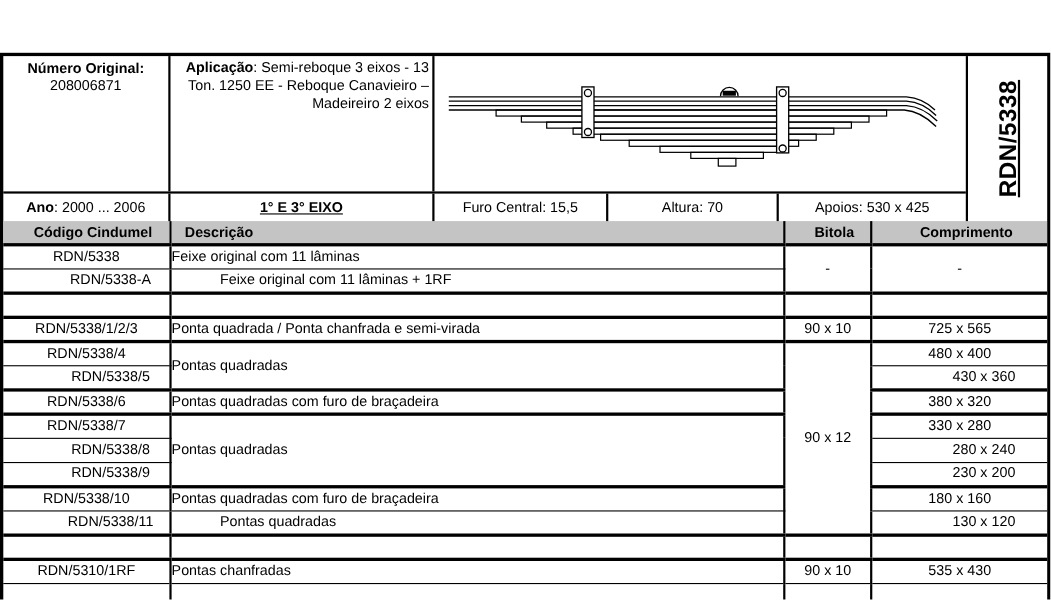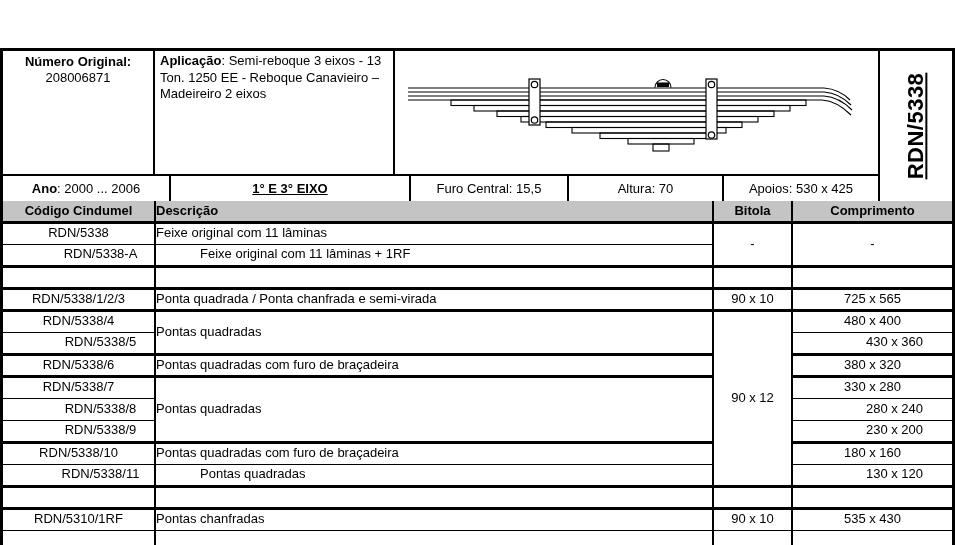--- a/index.html
+++ b/index.html
@@ -19,58 +19,58 @@
   .hdr-row1 { box-sizing:border-box; height:125px; display:flex; border-bottom:2px solid #000; }
   .hdr-row2 { box-sizing:border-box; height:25px; display:flex; align-items:stretch; }
   .hcell { box-sizing:border-box; font-size:13px; }
   .c-numorig {
     width:152px; border-right:2px solid #000;
     text-align:center; padding-top:3px; line-height:1.25;
   }
   .c-numorig .lbl { font-weight:bold; }
   .c-aplic {
     width:240px; border-right:2px solid #000;
-    padding:2px 3px 0 5px; line-height:1.28; text-align:left;
+    padding:2px 3px 0 5px; line-height:1.28; text-align:right;
   }
   .c-aplic .lbl { font-weight:bold; }
   .c-draw { flex:1; position:relative; overflow:hidden; }
   .c-draw svg { position:absolute; inset:0; width:100%; height:100%; }
   .hdr-right {
     box-sizing:border-box; width:74px; border-left:2px solid #000;
     display:flex; align-items:center; justify-content:center; overflow:hidden;
   }
   .vert-code {
     transform:rotate(-90deg);
     font-weight:bold; font-size:22px; letter-spacing:0.5px;
     text-decoration:underline; white-space:nowrap;
   }
   .r2cell {
     display:flex; align-items:center; justify-content:center;
     border-right:2px solid #000; box-sizing:border-box;
   }
-  .c-ano   { width:168px; }
+  .c-ano   { width:152px; }
   .c-ano .lbl { font-weight:bold; }
   .c-eixo  { width:240px; font-weight:bold; text-decoration:underline; }
   .c-furo  { width:158px; }
   .c-alt   { width:155px; }
   .c-apoios{ flex:1; border-right:none; }
   
   table.parts {
     border-collapse:collapse; table-layout:fixed;
     width:949px; font-size:13px;
   }
   table.parts td {
     box-sizing:border-box; border-left:2px solid #000;
     height:22px; padding:0; overflow:hidden; vertical-align:middle;
     line-height:1.1;
   }
   table.parts td:first-child { border-left:none; }
   table.parts thead td {
     background:#c4c4c4; font-weight:bold; text-align:center;
-    height:21px; border-bottom:3px solid #000;
+    height:21px; border-bottom:3px solid #000;padding-left:12px;
   }
   td.code, td.bitola, td.comp { text-align:center; }
   td.desc { text-align:left; padding:0 5px; }
   tr.bt1 > td { border-top:1px solid #000;padding-left:44px; }
   tr.bt3 > td { border-top:3px solid #000; }
 </style>
 </head>
 <body>
 
 <div class="sheet">

